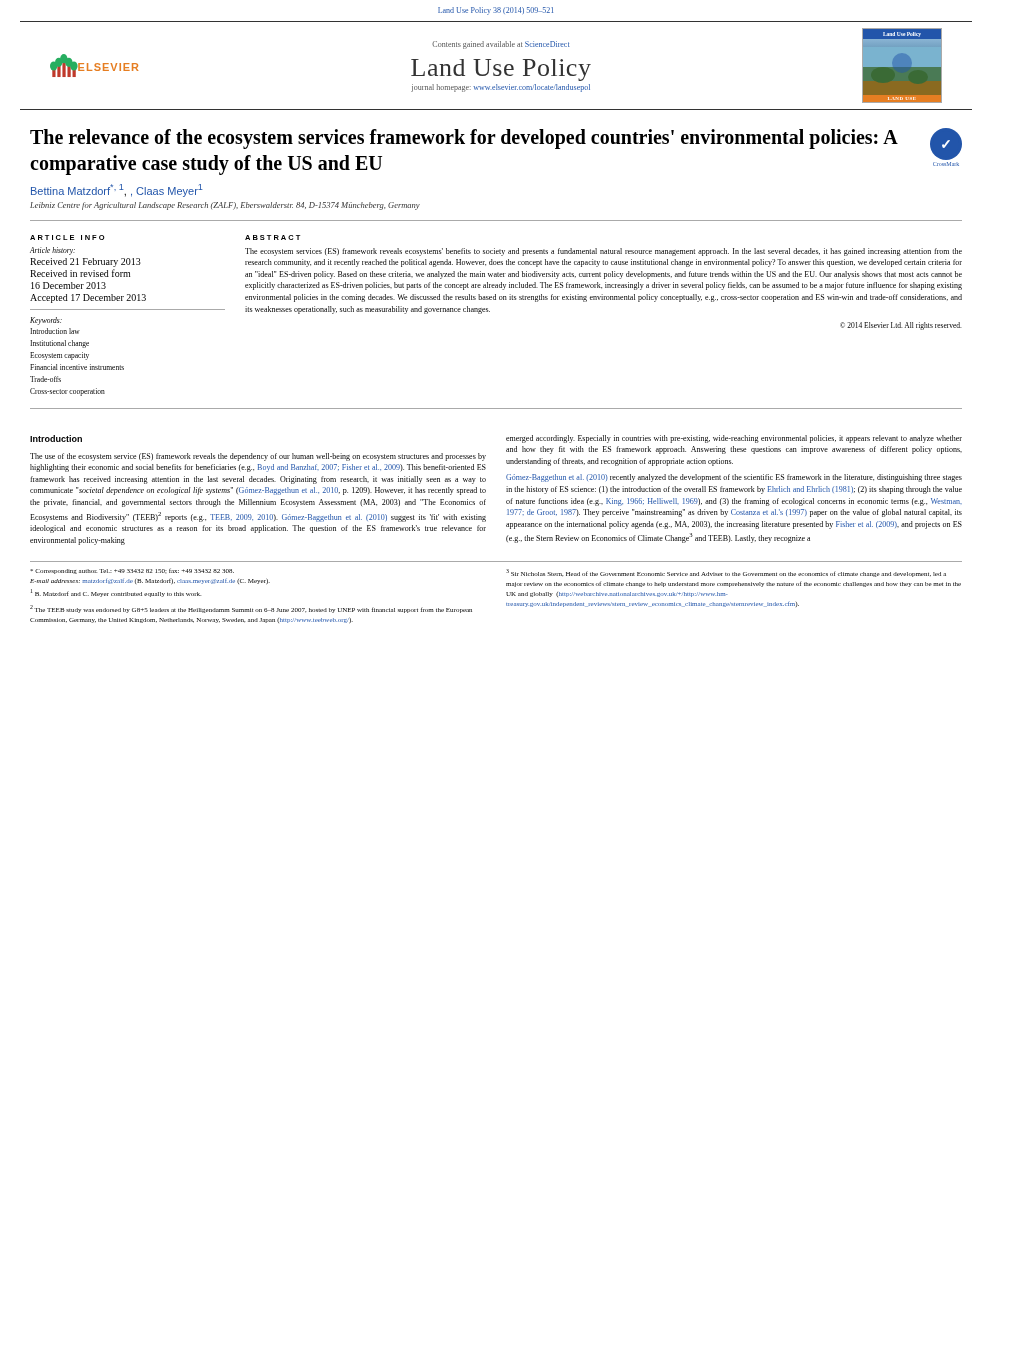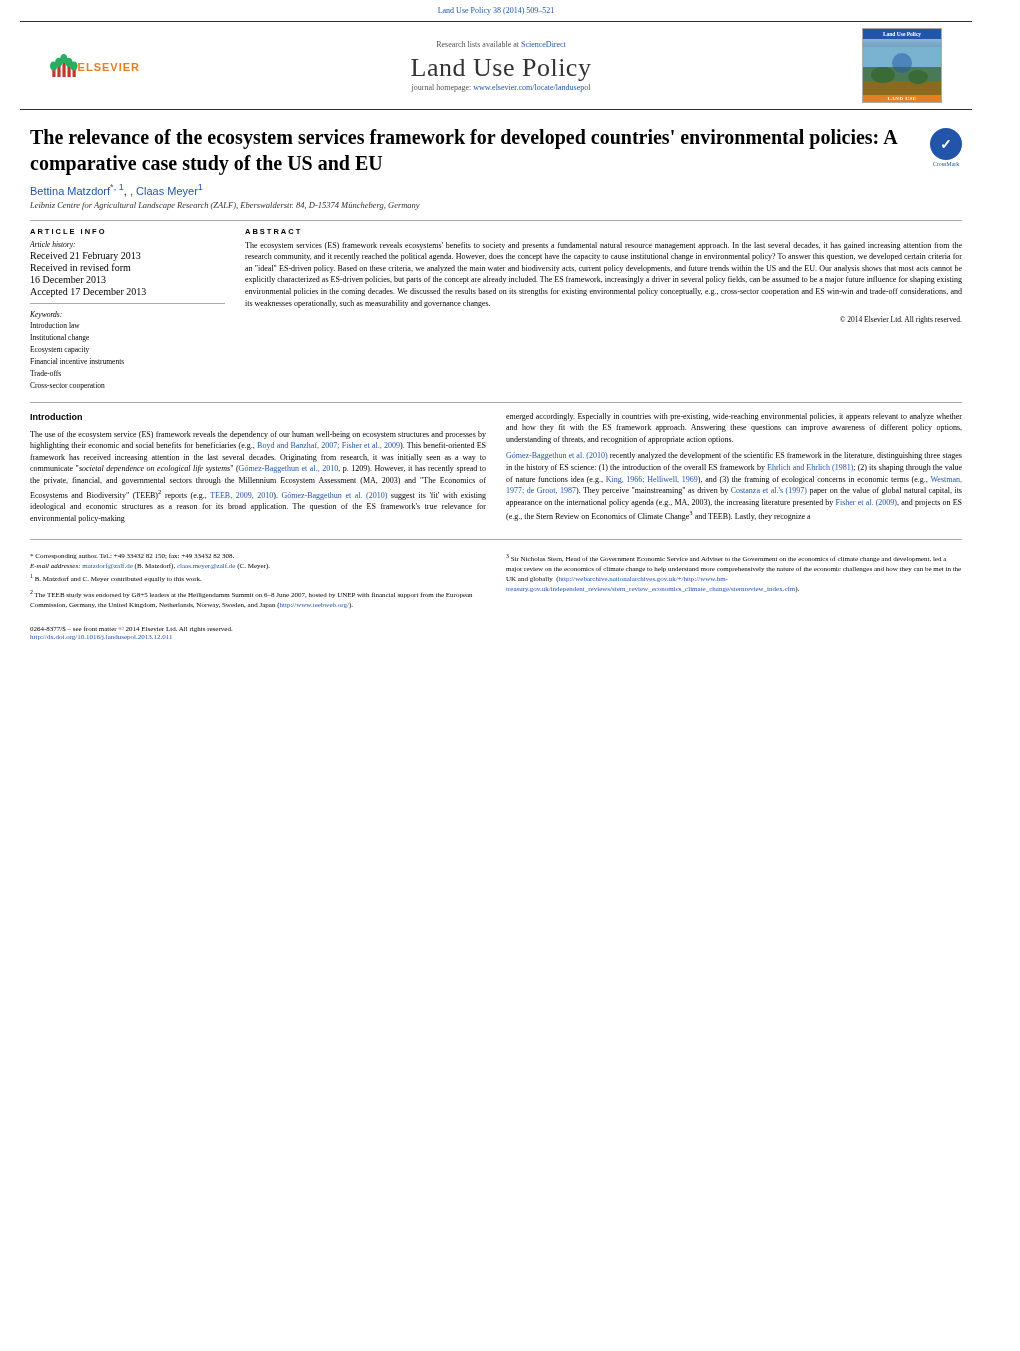--- a/index.html
+++ b/index.html
@@ -151,21 +151,21 @@
       font-style: italic;
       color: #333;
       margin-bottom: 10px;
     }
     
     .two-col {
       display: flex;
       gap: 20px;
       margin-bottom: 10px;
       border-top: 1px solid #aaa;
-      padding-top: 6px;
+      padding-top: 12px;
     }
     .article-info {
       width: 195px;
       flex-shrink: 0;
       font-size: 7.5px;
     }
     .info-section-title {
       font-size: 7.5px;
       font-weight: bold;
       letter-spacing: 2px;
@@ -222,40 +222,41 @@
       gap: 20px;
       border-top: 1px solid #aaa;
       padding-top: 8px;
     }
     .body-col {
       flex: 1;
       font-size: 8px;
       line-height: 1.45;
       text-align: justify;
       color: #000;
+      margin-top: 16px;
     }
     .section-heading {
       font-size: 9px;
       font-weight: bold;
       margin-bottom: 5px;
       font-family: Arial, sans-serif;
     }
     .body-text {
       font-size: 8px;
       line-height: 1.45;
       text-align: justify;
       margin-bottom: 5px;
     }
     .body-text a { color: #2255aa; text-decoration: none; }
     .body-text em { font-style: italic; }
     
     .footnotes-area {
       margin-top: 10px;
       border-top: 1px solid #aaa;
-      padding-top: 12px;
+      padding-top: 5px;
       display: flex;
       gap: 20px;
     }
     .footnote-col {
       flex: 1;
       font-size: 7px;
       line-height: 1.4;
       color: #000;
     }
     .footnote-col a { color: #2255aa; text-decoration: none; }
@@ -289,21 +290,21 @@
         <ellipse cx="19" cy="18" rx="8" ry="10" fill="#27ae60"></ellipse>
         <ellipse cx="30" cy="10" rx="8" ry="10" fill="#27ae60"></ellipse>
         <ellipse cx="41" cy="18" rx="8" ry="10" fill="#27ae60"></ellipse>
         <ellipse cx="52" cy="26" rx="8" ry="10" fill="#27ae60"></ellipse>
       </svg>
       <span class="elsevier-text">ELSEVIER</span>
     </div>
 
     <div class="journal-center">
       <div class="contents-line">
-        <span>Research lists available at</span>
+        <span>Contents gained available at</span>
         <a>ScienceDirect</a>
       </div>
       <div class="journal-title">Land Use Policy</div>
       <div class="homepage-line">
         <span>journal homepage:</span>
         <a>www.elsevier.com/locate/landusepol</a>
       </div>
     </div>
 
     <div class="journal-cover">
@@ -396,17 +397,13 @@
         <div><sup>1</sup> B. Matzdorf and C. Meyer contributed equally to this work.</div>
         <div style="margin-top:3px;"><sup>2</sup> The TEEB study was endorsed by G8+5 leaders at the Heiligendamm Summit on 6–8 June 2007, hosted by UNEP with financial support from the European Commission, Germany, the United Kingdom, Netherlands, Norway, Sweden, and Japan (<a>http://www.teebweb.org/</a>).</div>
       </div>
       <div class="footnote-col">
         <div><sup>3</sup> Sir Nicholas Stern, Head of the Government Economic Service and Adviser to the Government on the economics of climate change and development, led a major review on the economics of climate change to help understand more comprehensively the nature of the economic challenges and how they can be met in the UK and globally &nbsp;(<a>http://webarchive.nationalarchives.gov.uk/+/http://www.hm-treasury.gov.uk/independent_reviews/stern_review_economics_climate_change/sternreview_index.cfm</a>).</div>
       </div>
     </div>
 
   </div>
 
-  <div class="footer-bottom">
-    <div>0264-8377/$ – see front matter © 2014 Elsevier Ltd. All rights reserved.</div>
-    <a>http://dx.doi.org/10.1016/j.landusepol.2013.12.011</a>
-  </div>
 </div>
 
 </body></html>

